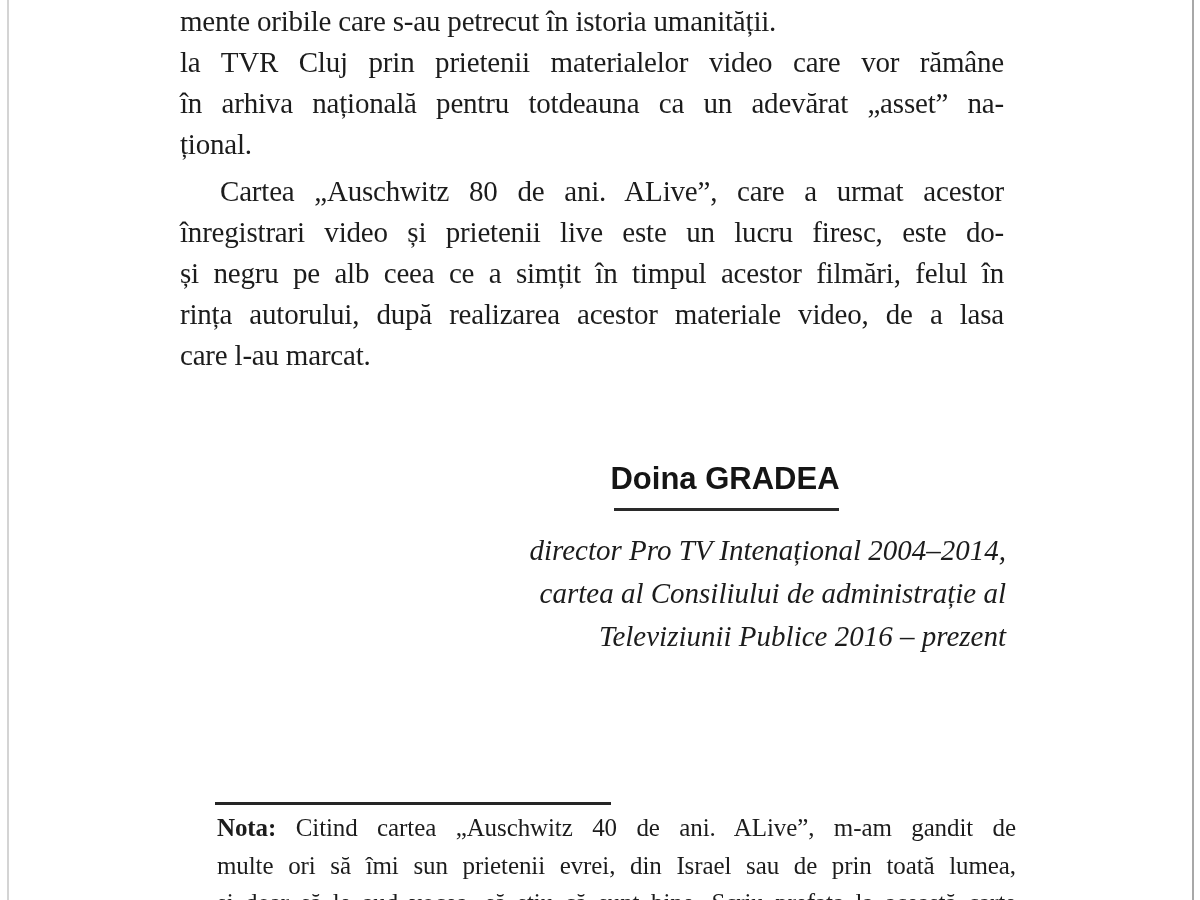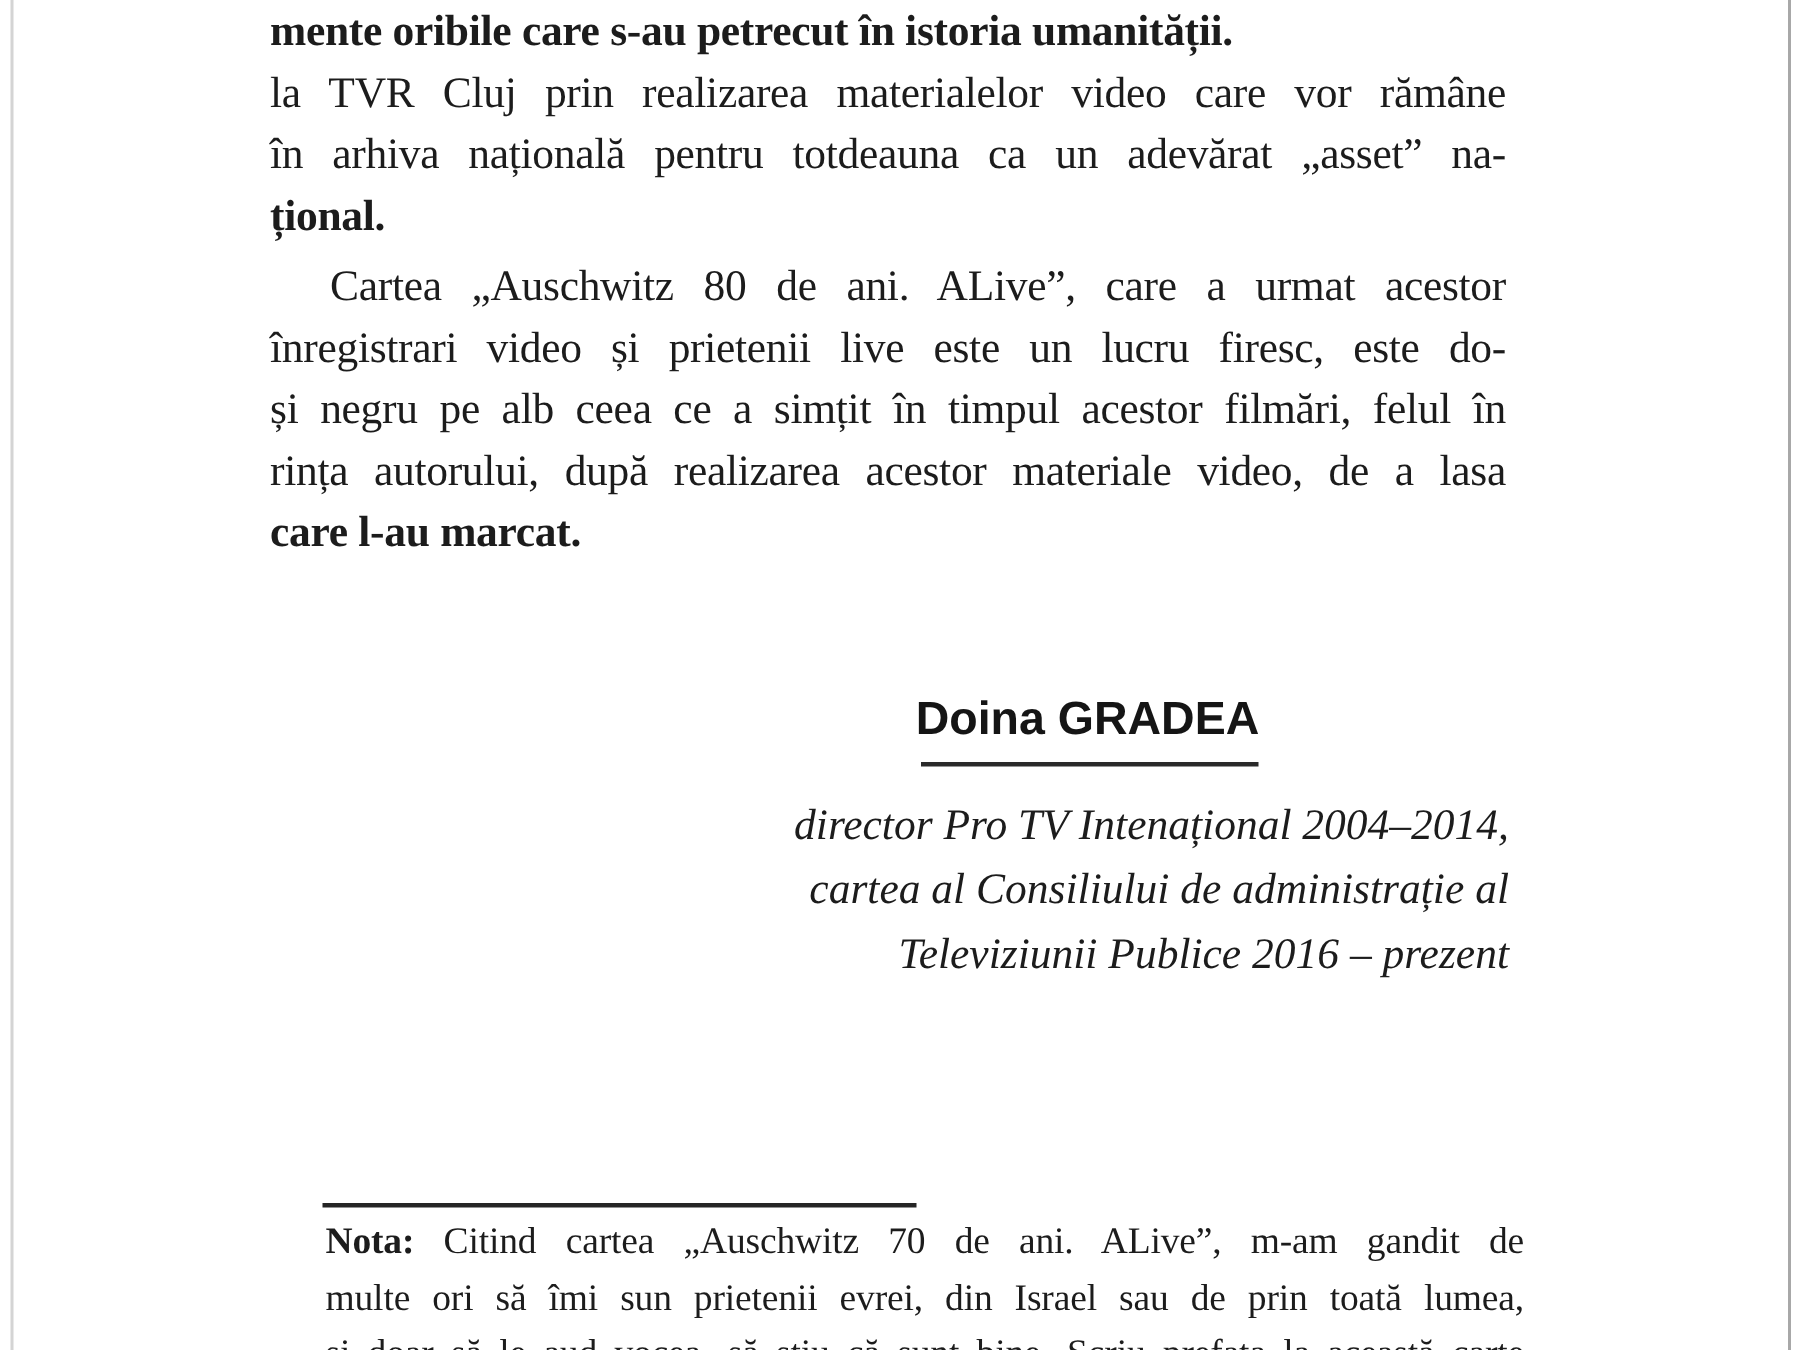--- a/index.html
+++ b/index.html
@@ -36,21 +36,20 @@
     letter-spacing: -0.2px;
   }
   .bline {
     text-align: justify;
     text-align-last: justify;
     white-space: nowrap;
   }
   .bline.lastline {
     text-align-last: left;
     white-space: normal;
-    font-weight: bold;
   }
   .bline.indent { text-indent: 40px; }
   .para-gap { margin-top: 6px; }
 
   
   .sig-name {
     position: absolute;
     left: 540px;
     top: 461px;
     width: 370px;
@@ -109,21 +108,21 @@
 </head>
 <body>
 
 <div class="page">
 
   <div class="edge edge-left"></div>
   <div class="edge edge-right"></div>
 
   <div class="body-text">
     <div class="bline lastline">mente oribile care s-au petrecut în istoria umanității.</div>
-    <div class="bline">la TVR Cluj prin realizarea materialelor video care vor rămâne</div>
+    <div class="bline">la TVR Cluj prin prietenii materialelor video care vor rămâne</div>
     <div class="bline">în arhiva națională pentru totdeauna ca un adevărat „asset” na-</div>
     <div class="bline lastline">țional.</div>
     <div class="bline indent para-gap">Cartea „Auschwitz 80 de ani. ALive”, care a urmat acestor</div>
     <div class="bline">înregistrari video și prietenii live este un lucru firesc, este do-</div>
     <div class="bline">și negru pe alb ceea ce a simțit în timpul acestor filmări, felul în</div>
     <div class="bline">rința autorului, după realizarea acestor materiale video, de a lasa</div>
     <div class="bline lastline">care l-au marcat.</div>
   </div>
 
   <div class="sig-name">Doina GRADEA</div>
@@ -131,18 +130,18 @@
 
   <div class="attribution">
     <div>director Pro TV Intenațional 2004–2014,</div>
     <div>cartea al Consiliului de administrație al</div>
     <div>Televiziunii Publice 2016 – prezent</div>
   </div>
 
   <div class="footnote-rule"></div>
 
   <div class="footnote">
-    <div class="fline"><span class="fnote-label">Nota:</span> <span>Citind cartea „Auschwitz 70 de ani. ALive”, m-am gandit de</span></div>
+    <div class="fline"><span class="fnote-label">Nota:</span> <span>Citind cartea „Auschwitz 40 de ani. ALive”, m-am gandit de</span></div>
     <div class="fline">multe ori să îmi sun prietenii evrei, din Israel sau de prin toată lumea,</div>
     <div class="fline">și doar să le aud vocea, să știu că sunt bine. Scriu prefata la această carte</div>
   </div>
 
 </div>
 
 </body></html>

